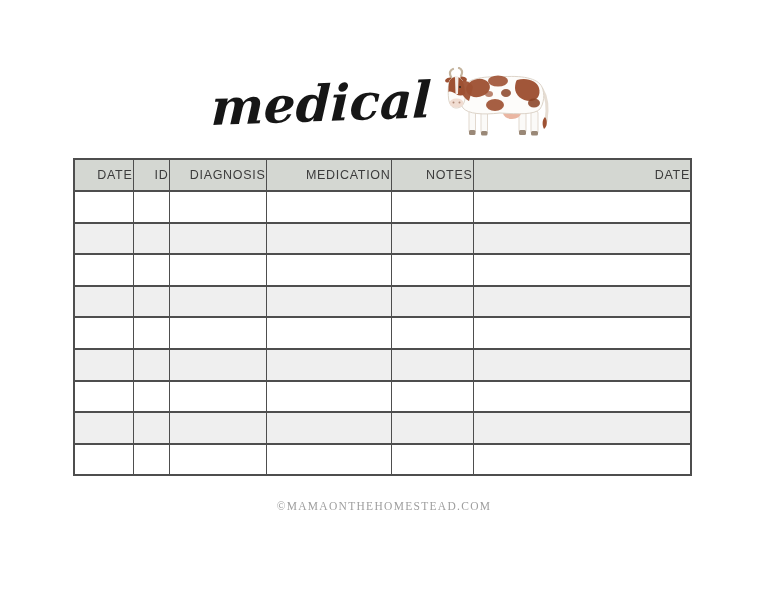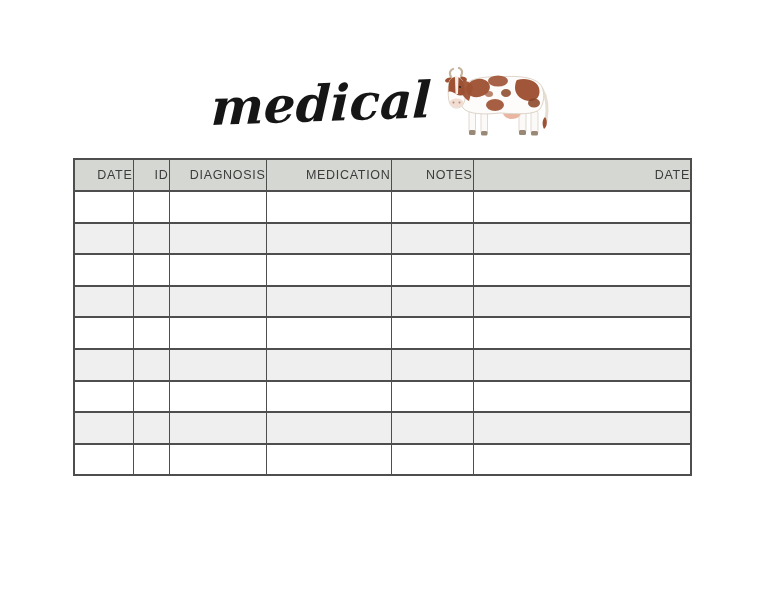--- a/index.html
+++ b/index.html
@@ -253,14 +253,15 @@
           <td></td>
           <td></td>
           <td></td>
           <td></td>
           <td></td>
           <td></td>
         </tr>
       </tbody>
   </table>
 
+  <div class="footer">©MAMAONTHEHOMESTEAD.COM</div>
 
 </div>
 
 </body></html>

